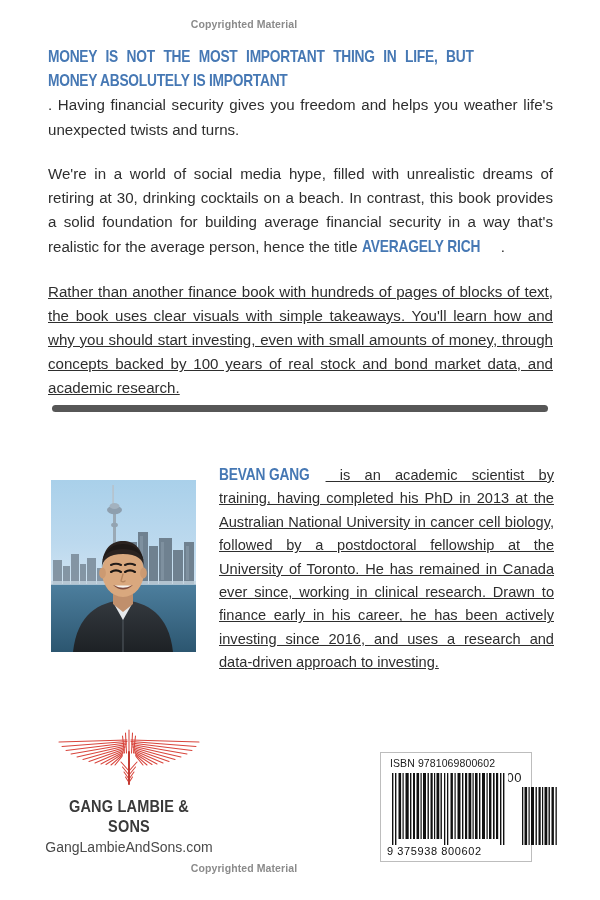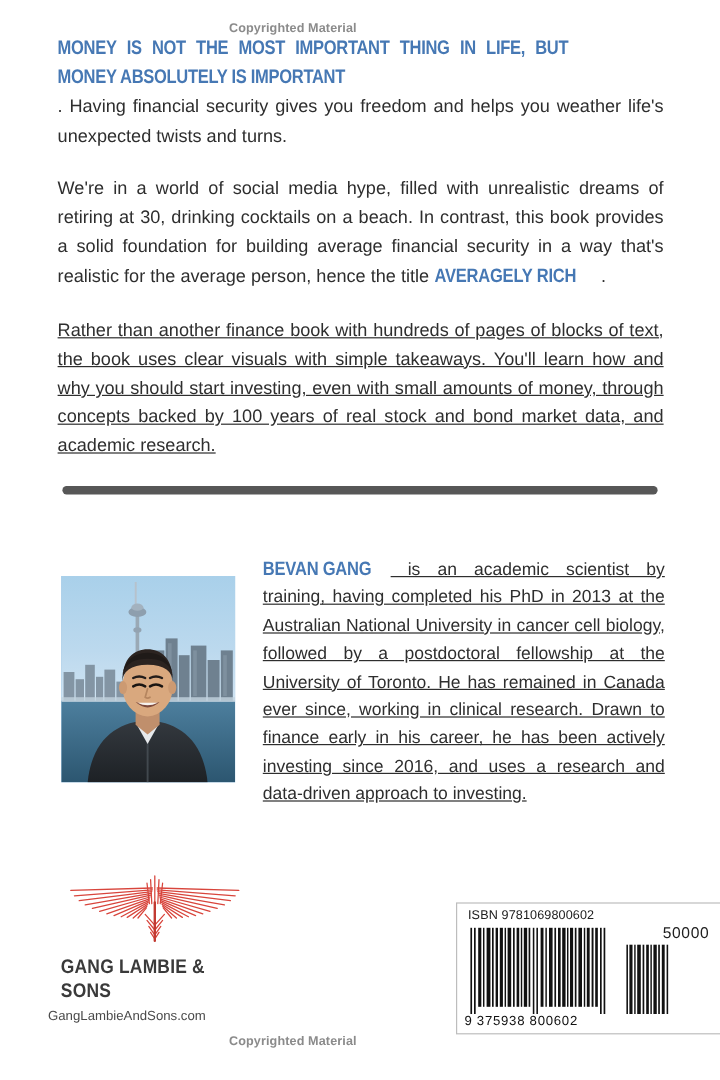--- a/index.html
+++ b/index.html
@@ -28,21 +28,21 @@
     letter-spacing: 0.1px;
     color: #8b8b8b;
   }
   .copyright-top { top: 18px; }
   .copyright-bottom { top: 862px; }
 
   
   .copy-block {
     position: absolute;
     left: 48px;
-    top: 28px;
+    top: 44px;
     width: 505px;
   }
   .para {
     font-family: "Liberation Sans", sans-serif;
     font-size: 15.1px;
     line-height: 24.2px;
     color: #2e2e2e;
     text-align: justify;
     margin: 0 0 20px 0;
     -webkit-hyphens: none;
@@ -106,51 +106,52 @@
     text-align: justify;
     text-decoration: underline;
   }
 
   
   .publisher {
     position: absolute;
     left: 40px;
     top: 722px;
     width: 178px;
+    text-align: center;
   }
   .logo-mark {
     width: 160px;
     height: 68px;
     margin: 0 auto 6px auto;
     display: block;
   }
   .publisher-name {
     font-family: "Liberation Sans", sans-serif;
     font-weight: bold;
     font-size: 16.5px;
     letter-spacing: 0.2px;
     color: #3a3a3a;
     transform: scaleX(0.88);
     display: block;
     line-height: 20px;
   }
   .publisher-url {
     font-family: "Liberation Sans", sans-serif;
-    font-size: 11px;
+    font-size: 14px;
     color: #4a4a4a;
     line-height: 18px;
     margin-top: 2px;
   }
 
   
   .barcode-box {
     position: absolute;
     left: 380px;
     top: 752px;
-    width: 221px;
+    width: 152px;
     height: 110px;
     background: #ffffff;
     border: 1px solid #bdbdbd;
     box-sizing: border-box;
   }
   .isbn-label {
     position: absolute;
     left: 9px;
     top: 4px;
     font-family: "Liberation Sans", sans-serif;

